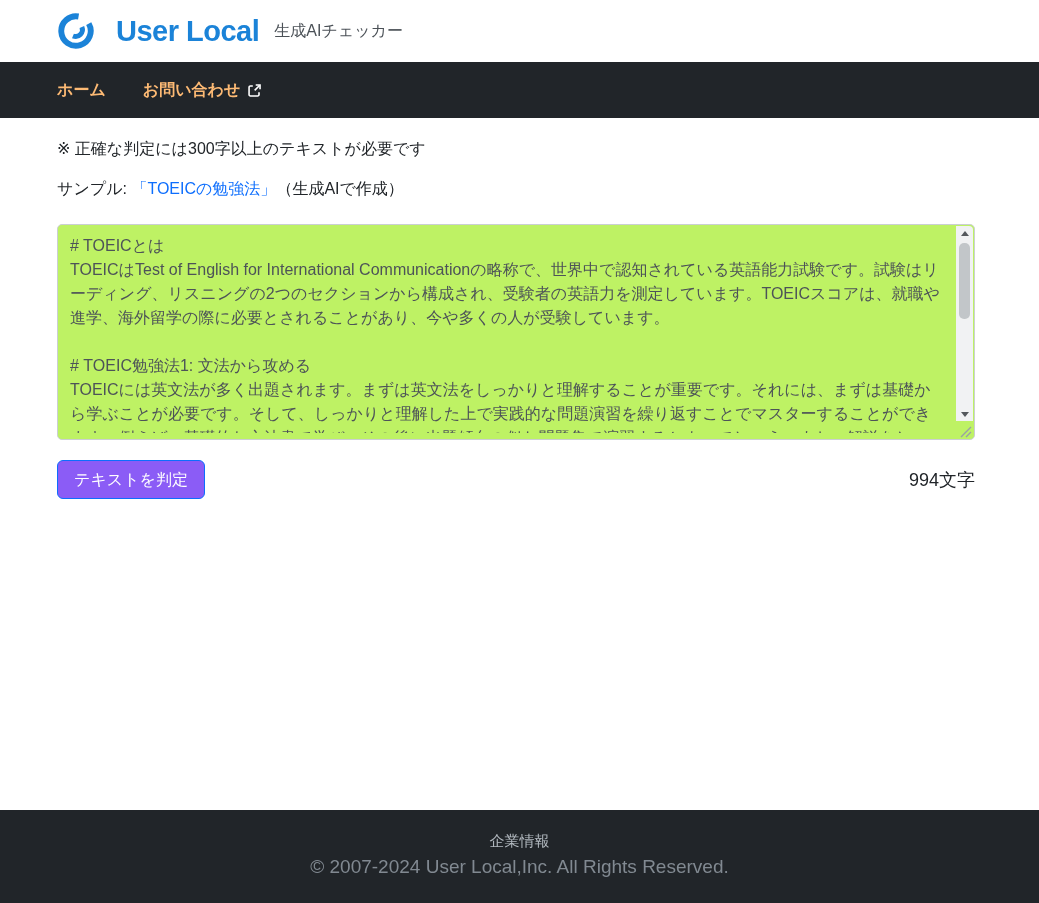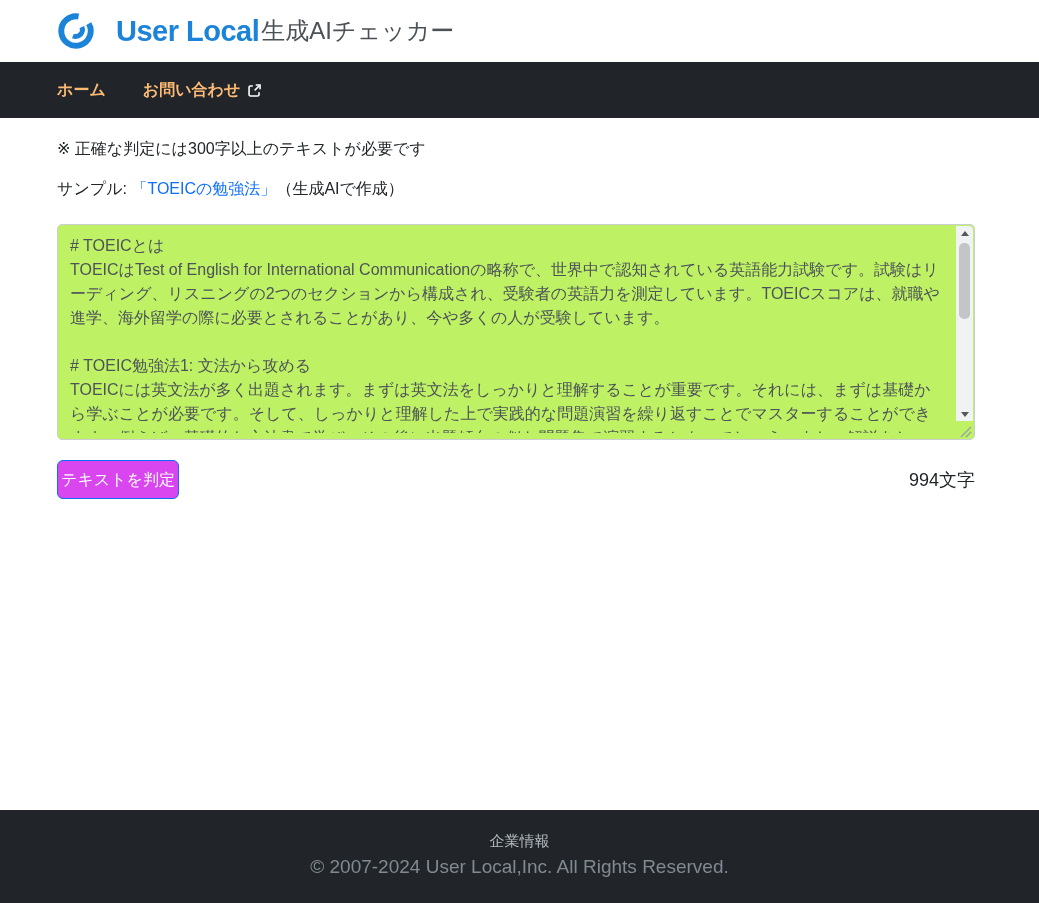--- a/index.html
+++ b/index.html
@@ -19,21 +19,21 @@
     display: flex; align-items: center;
     padding-left: 57px;
     background: #ffffff;
   }
   .logo { display: flex; align-items: center; gap: 21px; cursor: pointer; }
   .logo-text {
     font-size: 29px; font-weight: bold; color: #1b83d8;
     letter-spacing: -0.5px; line-height: 1;
   }
   .page-title {
-    margin: 0 0 0 2px; font-size: 24px; font-weight: 400;
+    margin: 0 0 0 15px; font-size: 16px; font-weight: 400;
     color: #4b5157; line-height: 1;
   }
 
   
   .navbar {
     height: 56px; flex: 0 0 56px;
     background: #212529;
     display: flex; align-items: center; gap: 37px;
     padding-left: 57px;
   }
@@ -91,22 +91,22 @@
   .resize-grip {
     position: absolute; right: 2px; bottom: 2px;
     width: 13px; height: 13px; cursor: nwse-resize;
   }
 
   .actions {
     width: 918px; margin-top: 20px;
     display: flex; align-items: center; justify-content: space-between;
   }
   .submit-btn {
-    background: #d946ef; border: 1px solid #0d6efd; color: #ffffff;
-    font-size: 16px; line-height: 21px; padding: 8px 3px;
+    background: #8b5cf6; border: 1px solid #0d6efd; color: #ffffff;
+    font-size: 16px; line-height: 21px; padding: 8px 16px;
     border-radius: 6px; cursor: pointer; font-family: inherit;
   }
   .char-count { font-size: 18px; color: #212529; }
 
   
   .footer {
     height: 93px; flex: 0 0 93px;
     background: #212529;
     display: flex; flex-direction: column; align-items: center;
     padding-top: 21px;

